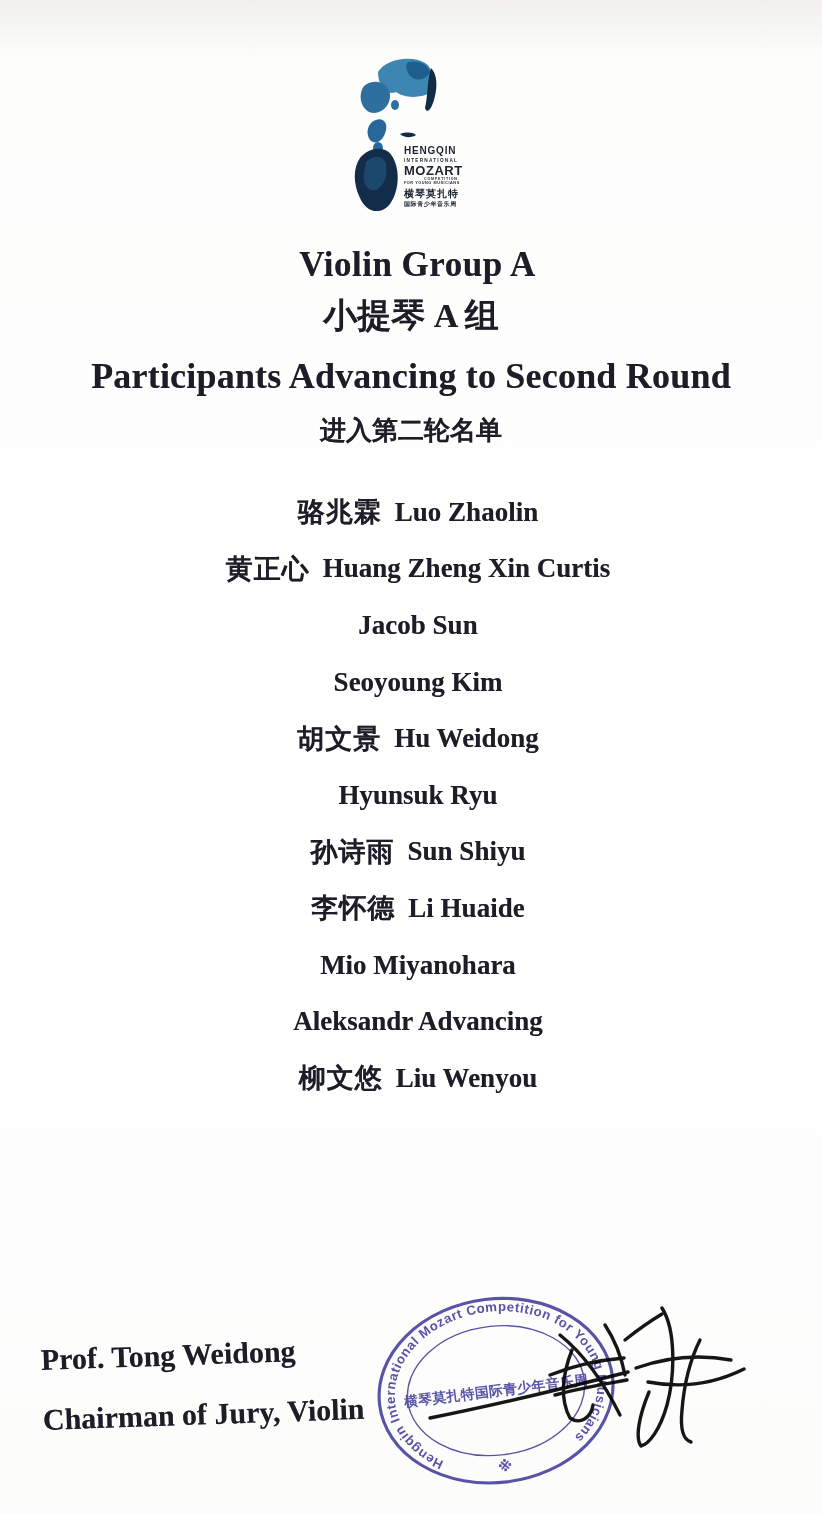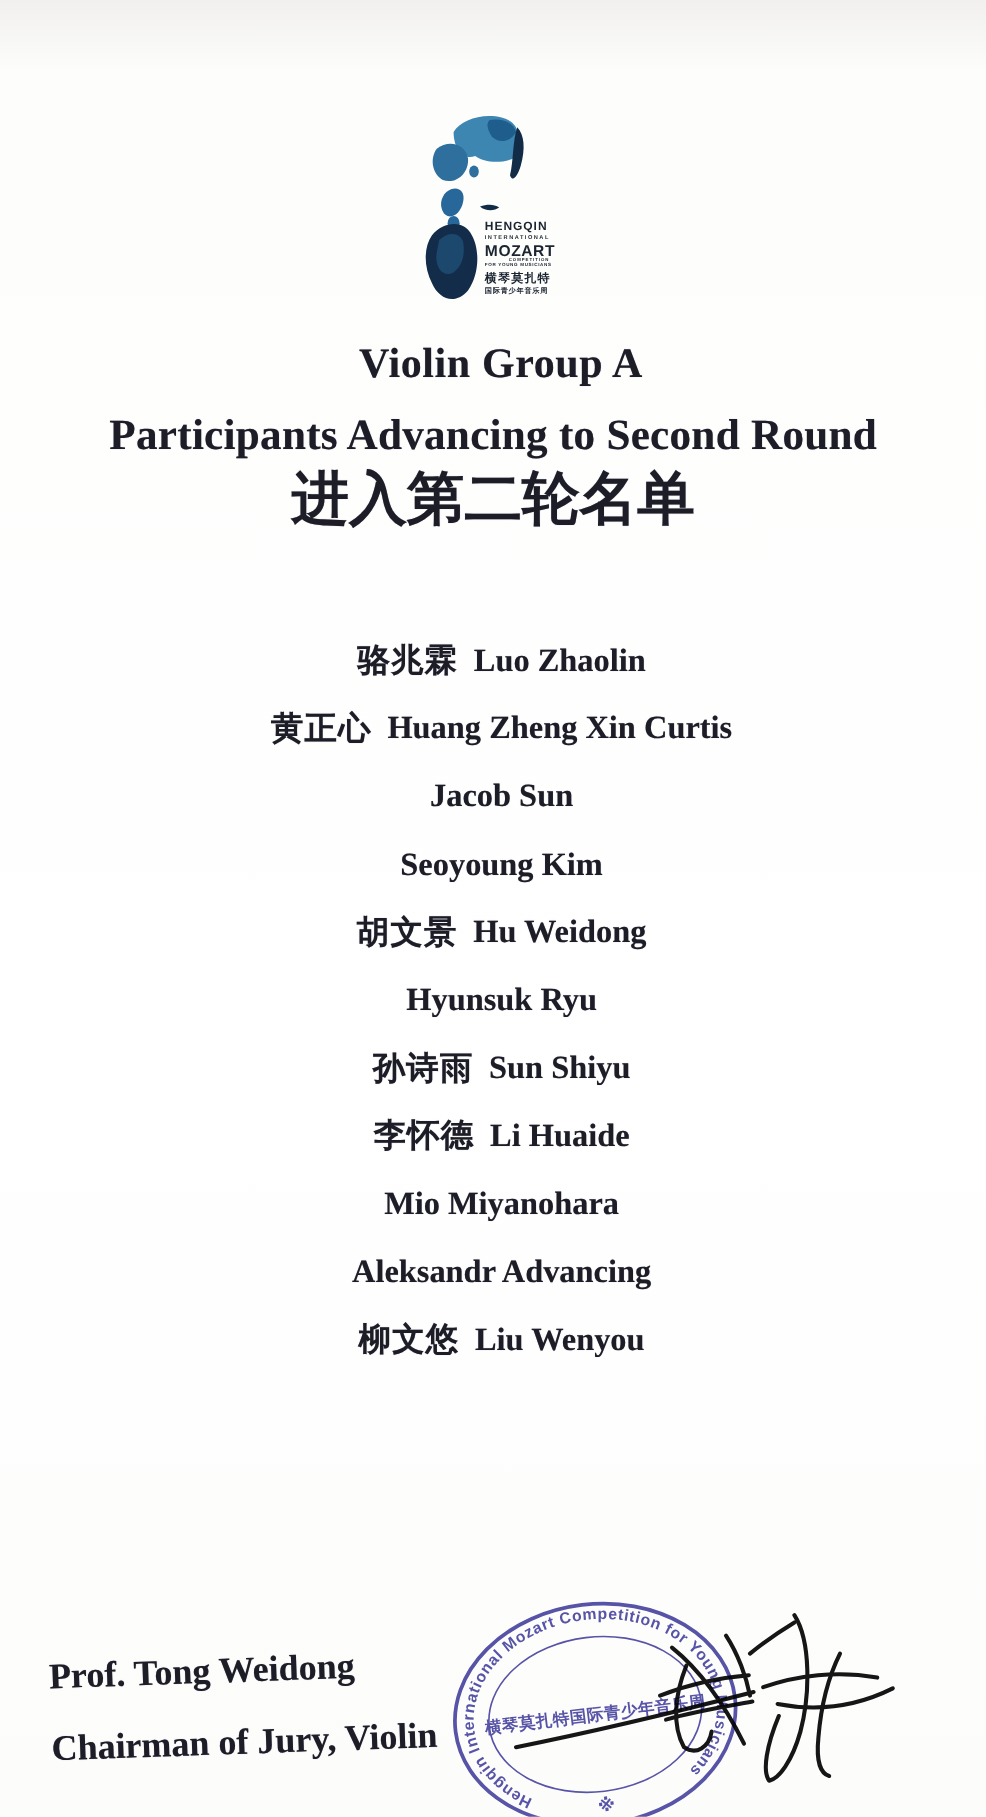--- a/index.html
+++ b/index.html
@@ -3,32 +3,32 @@
 <meta charset="utf-8">
 <style>
   * { margin:0; padding:0; box-sizing:border-box; }
   html,body { width:822px; height:1514px; }
   body {
     font-family:"Liberation Serif","DejaVu Serif",serif;
     background:linear-gradient(180deg,#f1f0ee 0%,#fdfdfc 4%,#ffffff 60%,#fcfcfb 100%);
     position:relative; overflow:hidden;
     color:#1d1d28;
   }
-  .page { position:absolute; inset:0;margin-top:38px; }
+  .page { position:absolute; inset:0; }
 
   
   .logo { position:absolute; left:320px; top:52px; width:200px; height:180px; }
 
   
   .title-block { position:absolute; top:240px; left:0; width:100%; text-align:center;
                  font-weight:bold; text-shadow:0 0 .6px rgba(25,25,45,.5); }
   .t-en1 { font-size:35px; line-height:50px; letter-spacing:.5px;padding-left:13px; }
   .t-cn1 { font-size:34px; line-height:52px; }
   .t-en2 { font-size:36px; line-height:56px; margin-top:6px; letter-spacing:.2px; }
-  .t-cn2 { font-size:48px; line-height:54px; }
+  .t-cn2 { font-size:26px; line-height:54px; }
 
   
   .names { position:absolute; top:484px; left:0; width:100%; text-align:right; }
   .name-row { height:56.6px; display:flex; align-items:center; justify-content:center;
               font-weight:bold; font-size:27px; padding-left:14px;
               text-shadow:0 0 .6px rgba(25,25,45,.5); }
   .name-row .cn { margin-right:13px; letter-spacing:1px; }
 
   
   .signatory { position:absolute; left:40px; top:1336px; font-weight:bold;
@@ -65,20 +65,21 @@
       <text x="84" y="123" font-size="13" font-weight="bold" letter-spacing="0.5">MOZART</text>
       <text x="104" y="127.5" font-size="3.6" font-weight="bold" letter-spacing="0.8">COMPETITION</text>
       <text x="84" y="132" font-size="3.8" font-weight="bold" letter-spacing="0.55">FOR YOUNG MUSICIANS</text>
       <text x="84" y="145" font-size="10" font-weight="bold" letter-spacing="1">横琴莫扎特</text>
       <text x="84" y="154" font-size="6" font-weight="bold" letter-spacing="0.6">国际青少年音乐周</text>
     </g>
   </svg>
 
   <div class="title-block">
     <div class="t-en1">Violin Group A</div>
+    <div class="t-cn1">小提琴 A 组</div>
     <div class="t-en2">Participants Advancing to Second Round</div>
     <div class="t-cn2">进入第二轮名单</div>
   </div>
 
   <div class="names">
       <div class="name-row">
         <span class="cn">骆兆霖</span>
         <span class="en">Luo Zhaolin</span>
       </div>
       <div class="name-row">

